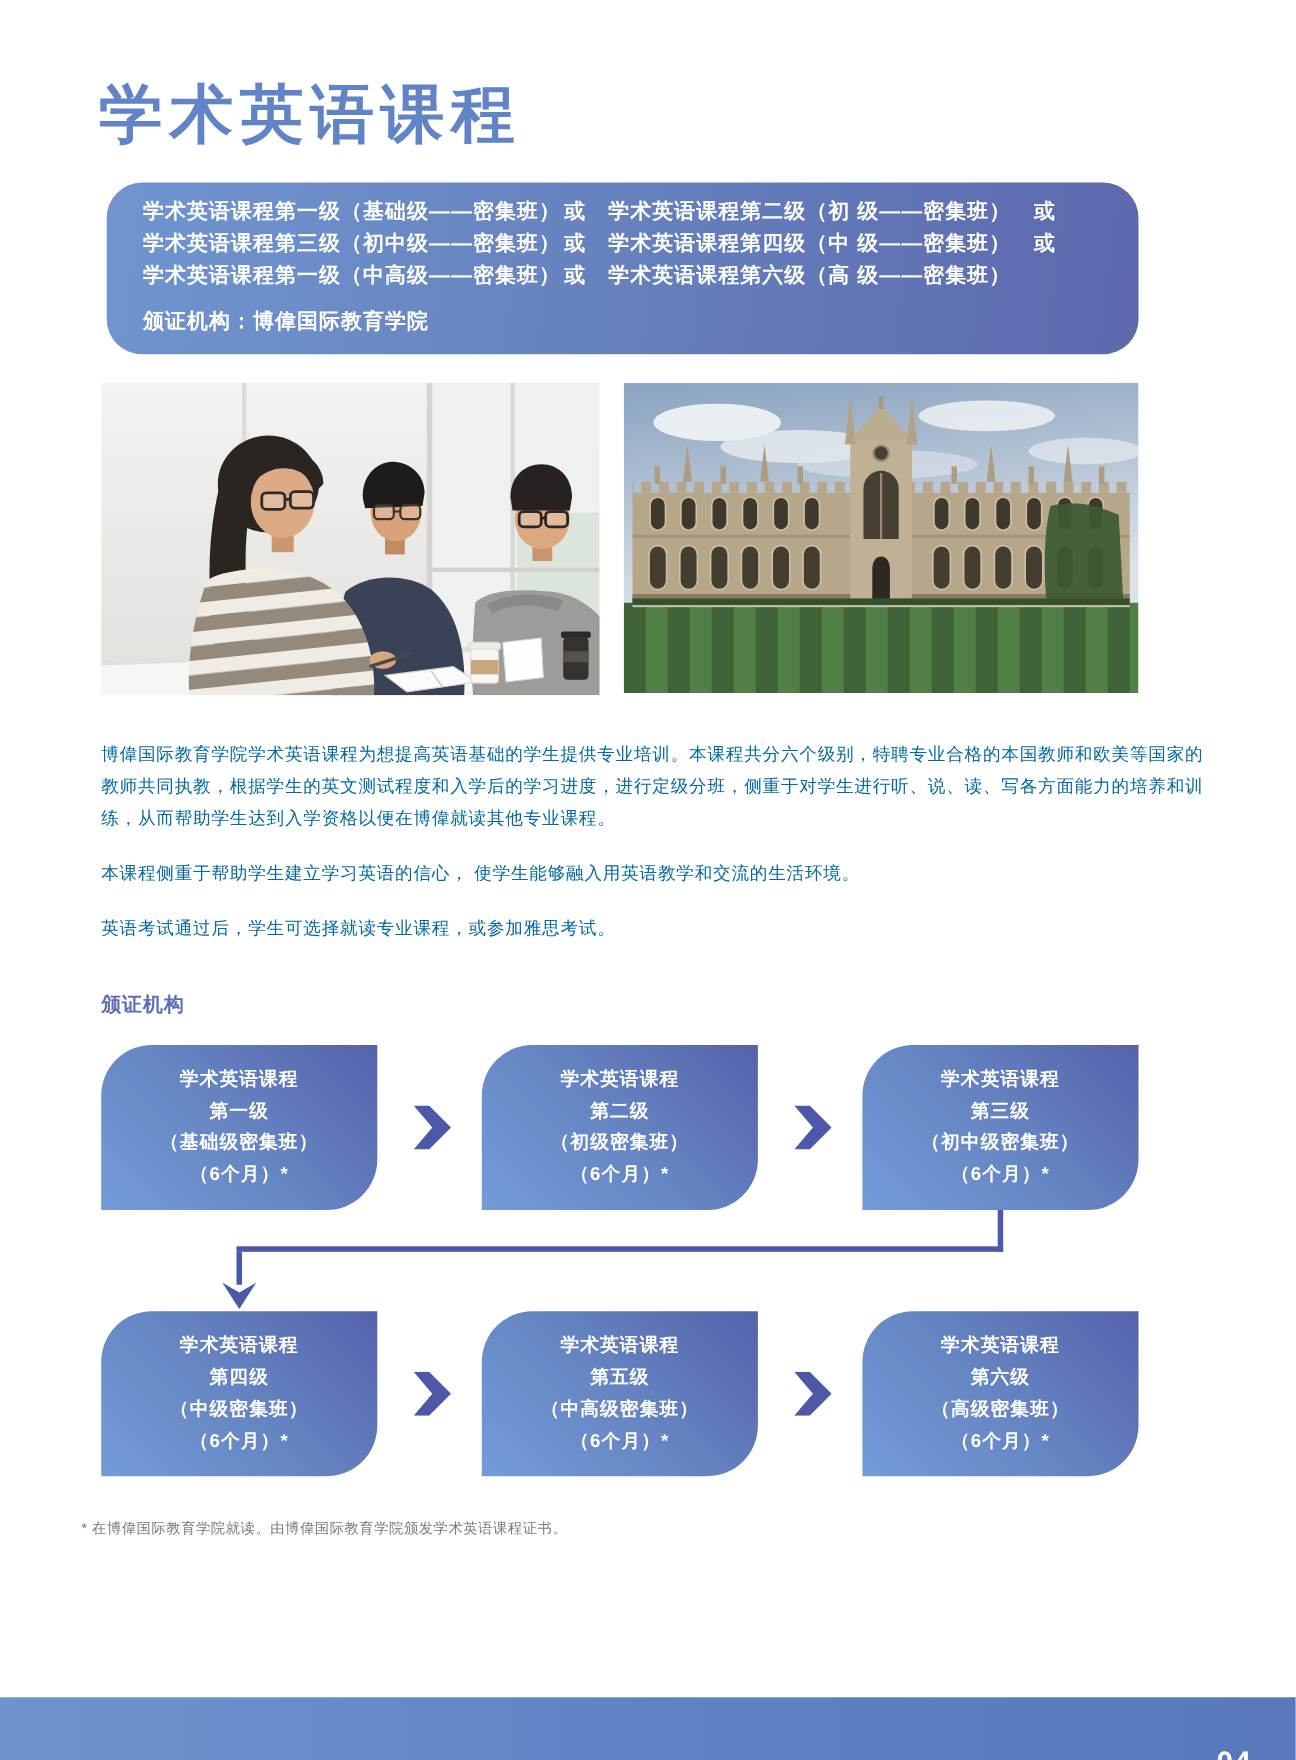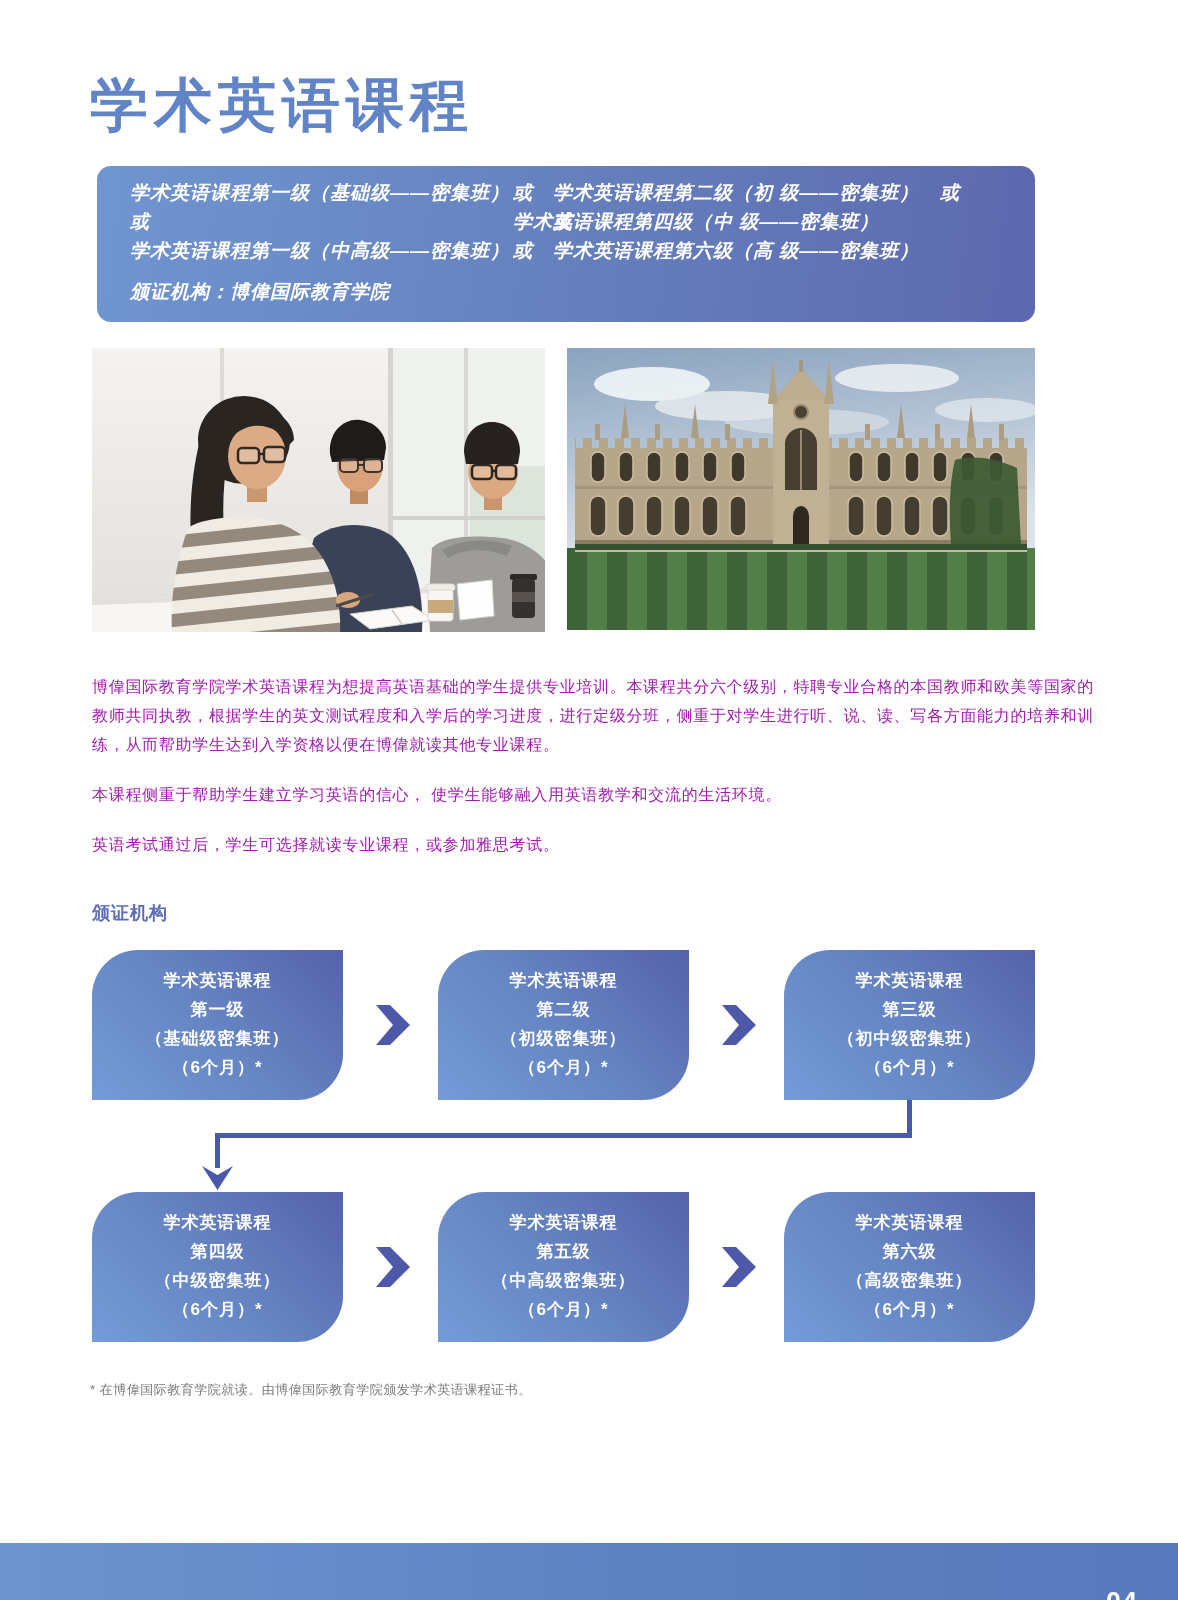--- a/index.html
+++ b/index.html
@@ -13,43 +13,43 @@
   
   .title {
     position:absolute; left:90px; top:76px;
     font-size:58px; font-weight:bold; letter-spacing:6px;
     color:#6184c6; line-height:1;
   }
 
   
   .banner {
     position:absolute; left:97px; top:166px; width:938px; height:156px;
-    border-radius:14px;
+    border-radius:32px;
     background:linear-gradient(97deg,#7095d0 0%,#6683bf 45%,#5d68ae 100%);
-    color:#ffffff; padding:12px 0 0 33px;font-style:italic;
+    color:#ffffff; padding:12px 0 0 33px;
   }
   .brow {
     display:grid; grid-template-columns:383px 40px 387px 30px;
     font-size:19px; font-weight:bold; line-height:29px; letter-spacing:1px;
     white-space:nowrap;
   }
   .binfo {
     margin-top:14px; display:flex; gap:12px;
     font-size:19px; font-weight:bold; letter-spacing:1px; white-space:nowrap;
   }
 
   
   .photo { position:absolute; display:block; }
   .photo-left  { left:92px;  top:348px; width:453px; height:284px; }
   .photo-right { left:567px; top:348px; width:468px; height:282px; }
 
   
   .body-text {
     position:absolute; left:92px; top:672px; width:1010px;
-    color:#a21caf; font-size:16px; line-height:29px; letter-spacing:0.7px;
+    color:#0369a1; font-size:16px; line-height:29px; letter-spacing:0.7px;
   }
   .body-text p { margin:0 0 21px 0; }
   .p-line { white-space:nowrap; }
 
   
   .flow-heading {
     position:absolute; left:92px; top:901px;
     font-size:18px; font-weight:bold; color:#5b6db6; letter-spacing:1px;
   }
   .fbox {
@@ -67,21 +67,21 @@
   .chev-3 { left:376px; top:1247px; } .chev-4 { left:722px; top:1247px; }
 
   .conn { position:absolute; background:#4a5aa9; }
   .conn-v1 { left:907px; top:1100px; width:5px;  height:38px; }
   .conn-h  { left:215px; top:1133px; width:697px; height:5px; }
   .conn-v2 { left:215px; top:1138px; width:5px;  height:30px; }
   .conn-arrow { position:absolute; left:202px; top:1166px; width:31px; height:24px; }
 
   
   .footnote {
-    position:absolute; left:90px; top:1381px;
+    position:absolute; left:74px; top:1381px;
     color:#7b7979; font-size:13px; letter-spacing:0.5px;
   }
 
   
   .footer-bar {
     position:absolute; left:0; top:1543px; width:1178px; height:57px;
     background:linear-gradient(90deg,#6e94cf 0%,#5d82c2 55%,#5878bb 100%);
   }
   .page-number {
     position:absolute; right:40px; top:0; height:57px; line-height:57px;
@@ -96,20 +96,21 @@
   <h1 class="title">学术英语课程</h1>
 
   <div class="banner">
     <div class="brow">
       <span>学术英语课程第一级（基础级——密集班）</span>
       <span>或</span>
       <span>学术英语课程第二级（初 级——密集班）</span>
       <span>或</span>
     </div>
     <div class="brow">
+      <span>学术英语课程第三级（初中级——密集班）</span>
       <span>或</span>
       <span>学术英语课程第四级（中 级——密集班）</span>
       <span>或</span>
     </div>
     <div class="brow">
       <span>学术英语课程第一级（中高级——密集班）</span>
       <span>或</span>
       <span>学术英语课程第六级（高 级——密集班）</span>
       <span></span>
     </div>

